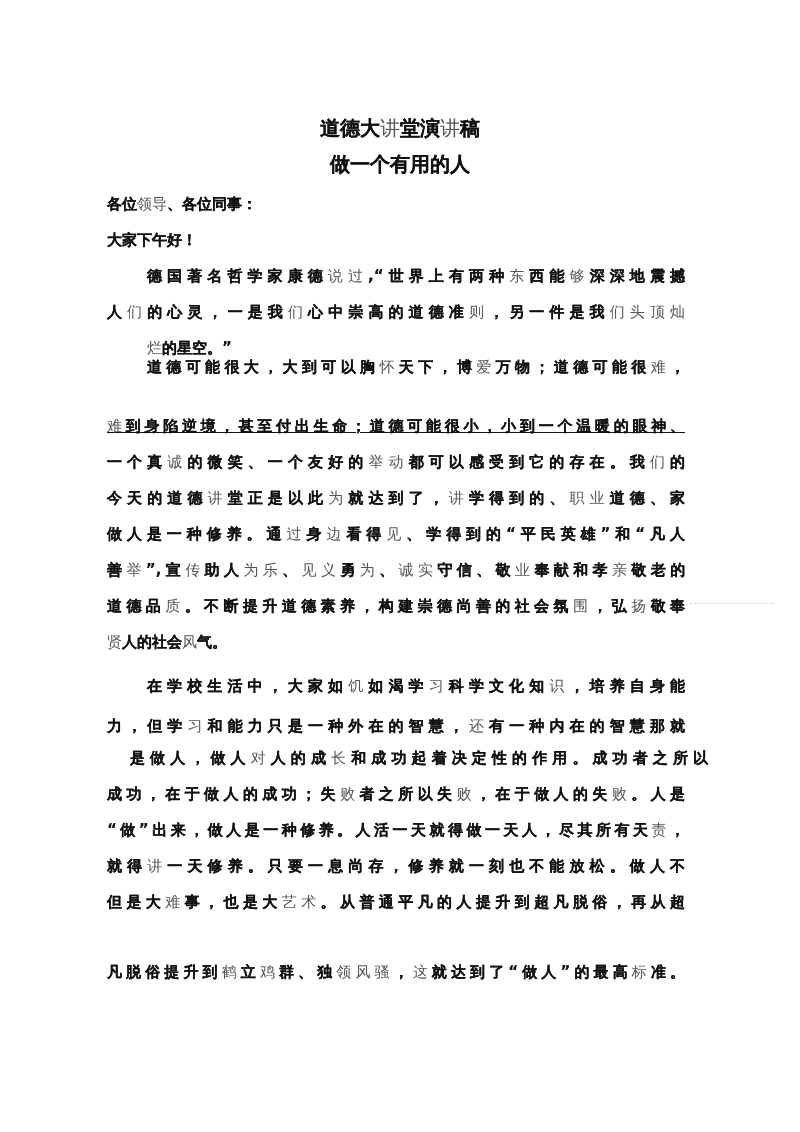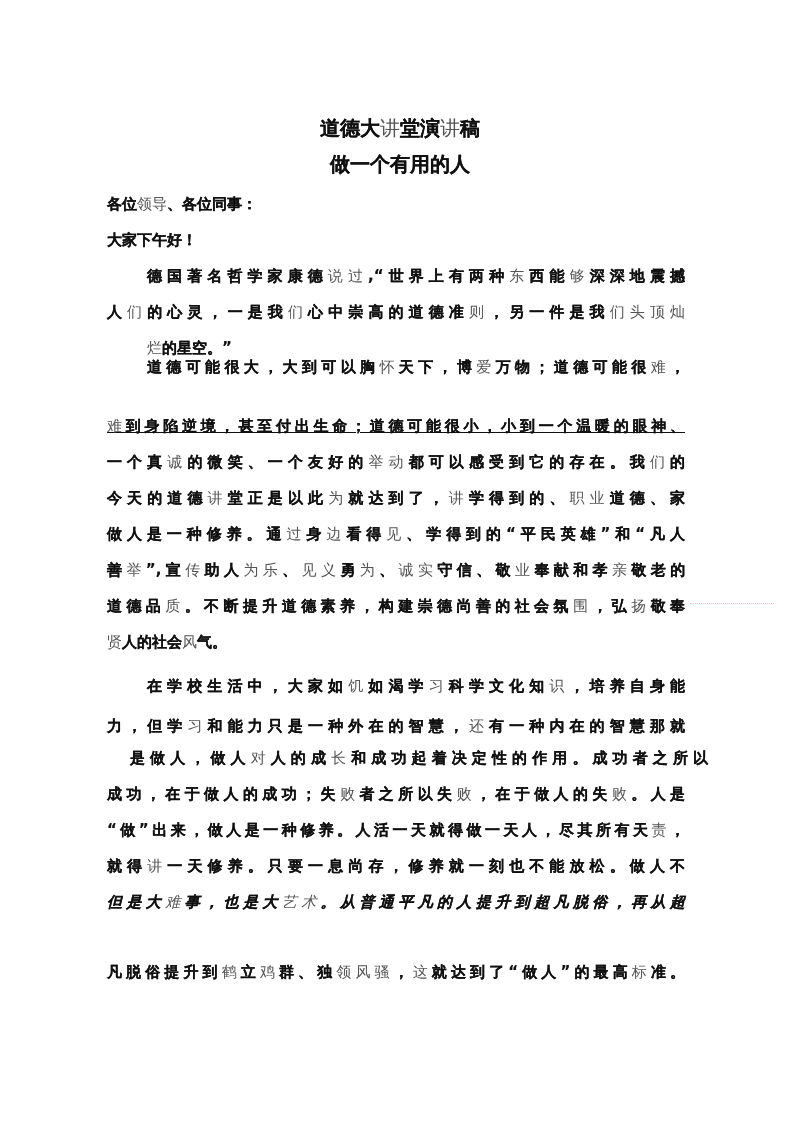--- a/index.html
+++ b/index.html
@@ -38,17 +38,17 @@
       <div class="line" style="top: 520px;"><span class="seg-d">做人是一种修养。通</span><span class="seg-l">过</span><span class="seg-d">身</span><span class="seg-l">边</span><span class="seg-d">看得</span><span class="seg-l">见</span><span class="seg-d">、学得到的“平民英雄”和“凡人</span></div>
       <div class="line" style="top: 556px;"><span class="seg-d">善</span><span class="seg-l">举</span><span class="seg-d">”,宣</span><span class="seg-l">传</span><span class="seg-d">助人</span><span class="seg-l">为乐</span><span class="seg-d">、</span><span class="seg-l">见义</span><span class="seg-d">勇</span><span class="seg-l">为</span><span class="seg-d">、</span><span class="seg-l">诚实</span><span class="seg-d">守信、敬</span><span class="seg-l">业</span><span class="seg-d">奉献和孝</span><span class="seg-l">亲</span><span class="seg-d">敬老的</span></div>
       <div class="line" style="top: 592px;"><span class="seg-d">道德品</span><span class="seg-l">质</span><span class="seg-d">。不断提升道德素养，构建崇德尚善的社会氛</span><span class="seg-l">围</span><span class="seg-d">，弘</span><span class="seg-l">扬</span><span class="seg-d">敬奉</span></div>
       <div class="line short" style="top: 628px;"><span class="seg-l">贤</span><span class="seg-d">人的社会</span><span class="seg-l">风</span><span class="seg-d">气。</span></div>
       <div class="line indent" style="top: 672px;"><span class="seg-d">在学校生活中，大家如</span><span class="seg-l">饥</span><span class="seg-d">如渴学</span><span class="seg-l">习</span><span class="seg-d">科学文化知</span><span class="seg-l">识</span><span class="seg-d">，培养自身能</span></div>
       <div class="line" style="top: 688px; margin-top: 24px;"><span class="seg-d">力，但学</span><span class="seg-l">习</span><span class="seg-d">和能力只是一种外在的智慧，</span><span class="seg-l">还</span><span class="seg-d">有一种内在的智慧那就</span></div>
       <div class="line" style="top: 744px; margin-left: 23px;"><span class="seg-d">是做人，做人</span><span class="seg-l">对</span><span class="seg-d">人的成</span><span class="seg-l">长</span><span class="seg-d">和成功起着决定性的作用。成功者之所以</span></div>
       <div class="line" style="top: 780px;"><span class="seg-d">成功，在于做人的成功；失</span><span class="seg-l">败</span><span class="seg-d">者之所以失</span><span class="seg-l">败</span><span class="seg-d">，在于做人的失</span><span class="seg-l">败</span><span class="seg-d">。人是</span></div>
       <div class="line" style="top: 816px;"><span class="seg-d">“做”出来，做人是一种修养。人活一天就得做一天人，尽其所有天</span><span class="seg-l">责</span><span class="seg-d">，</span></div>
       <div class="line" style="top: 852px;"><span class="seg-d">就得</span><span class="seg-l">讲</span><span class="seg-d">一天修养。只要一息尚存，修养就一刻也不能放松。做人不</span></div>
-      <div class="line" style="top: 888px; font-style: italic;"><span class="seg-d">但是大</span><span class="seg-l">难</span><span class="seg-d">事，也是大</span><span class="seg-l">艺术</span><span class="seg-d">。从普通平凡的人提升到超凡脱俗，再从超</span></div>
+      <div class="line" style="top: 888px;"><span class="seg-d">但是大</span><span class="seg-l">难</span><span class="seg-d">事，也是大</span><span class="seg-l">艺术</span><span class="seg-d">。从普通平凡的人提升到超凡脱俗，再从超</span></div>
       <div class="line" style="top: 924px; margin-top: 34px;"><span class="seg-d">凡脱俗提升到</span><span class="seg-l">鹤</span><span class="seg-d">立</span><span class="seg-l">鸡</span><span class="seg-d">群、独</span><span class="seg-l">领风骚</span><span class="seg-d">，</span><span class="seg-l">这</span><span class="seg-d">就达到了“做人”的最高</span><span class="seg-l">标</span><span class="seg-d">准。</span></div>
     </div>
   <div class="dotted"></div>
 </div>
 
 </body></html>

